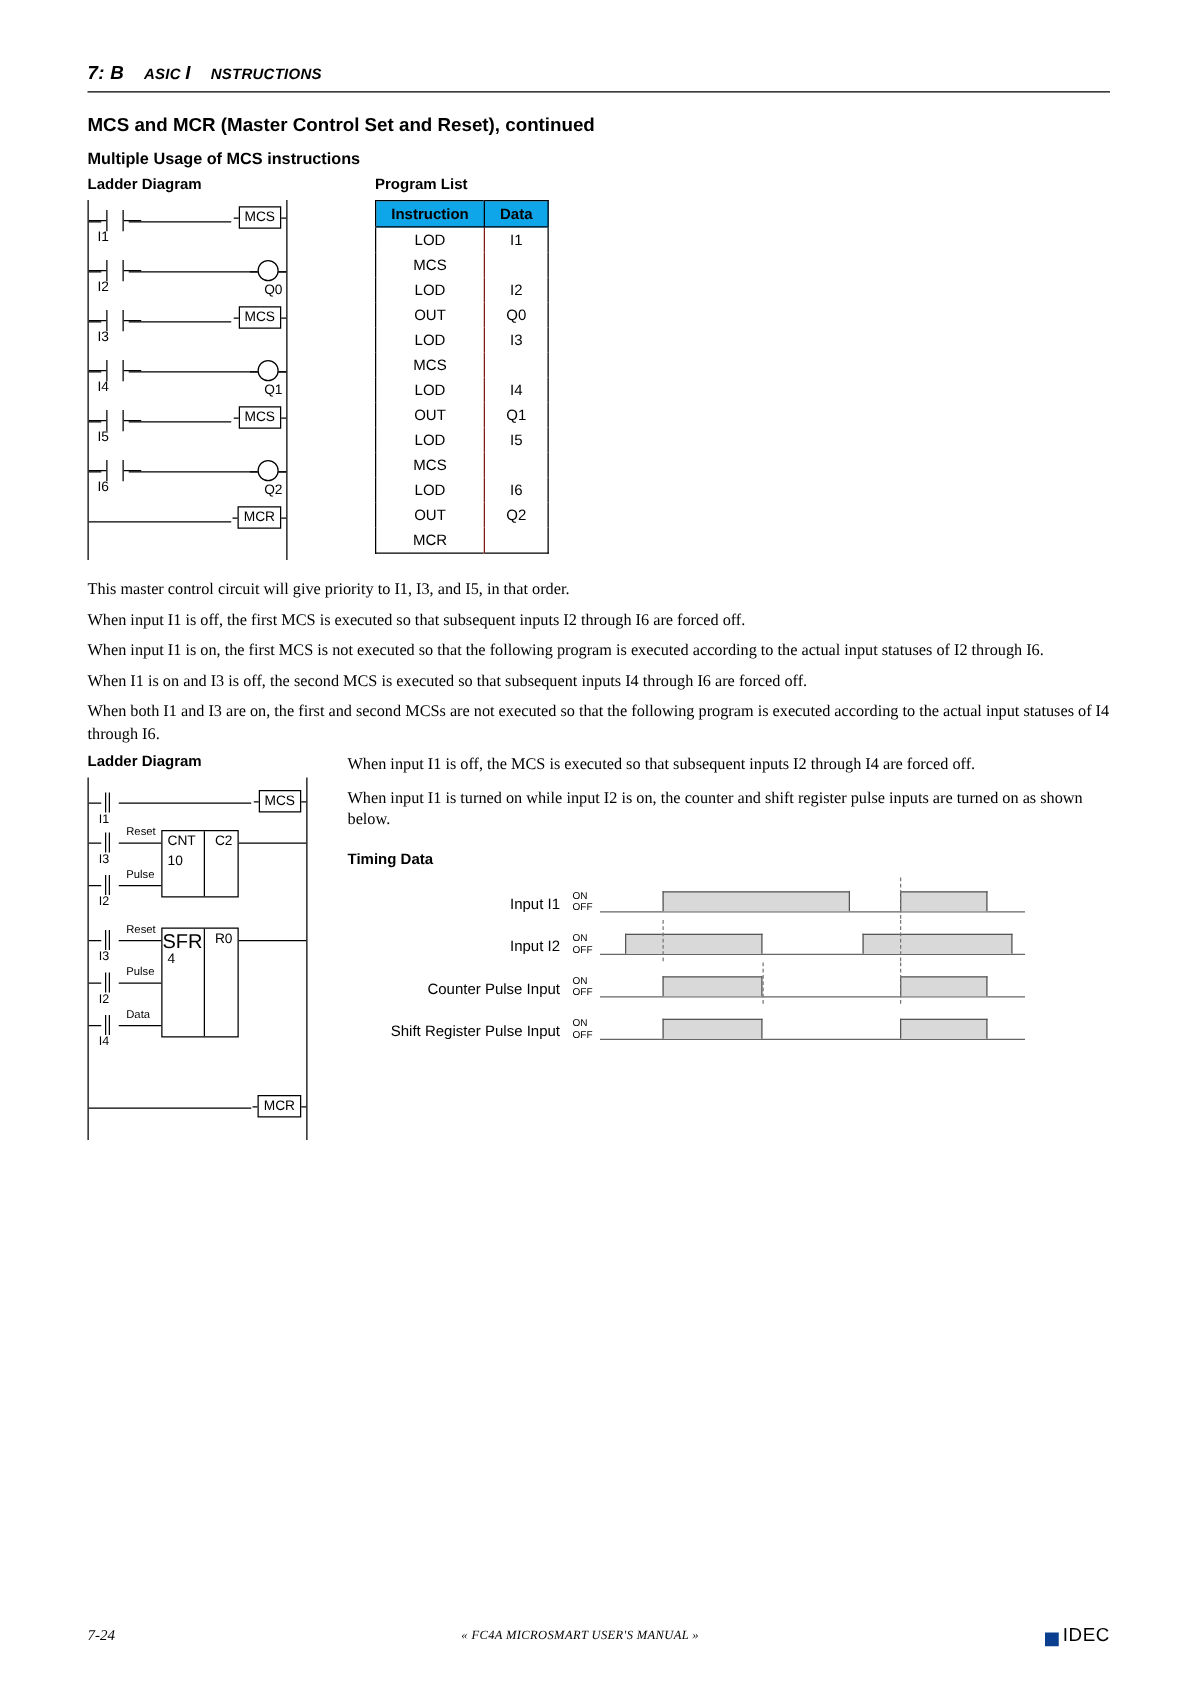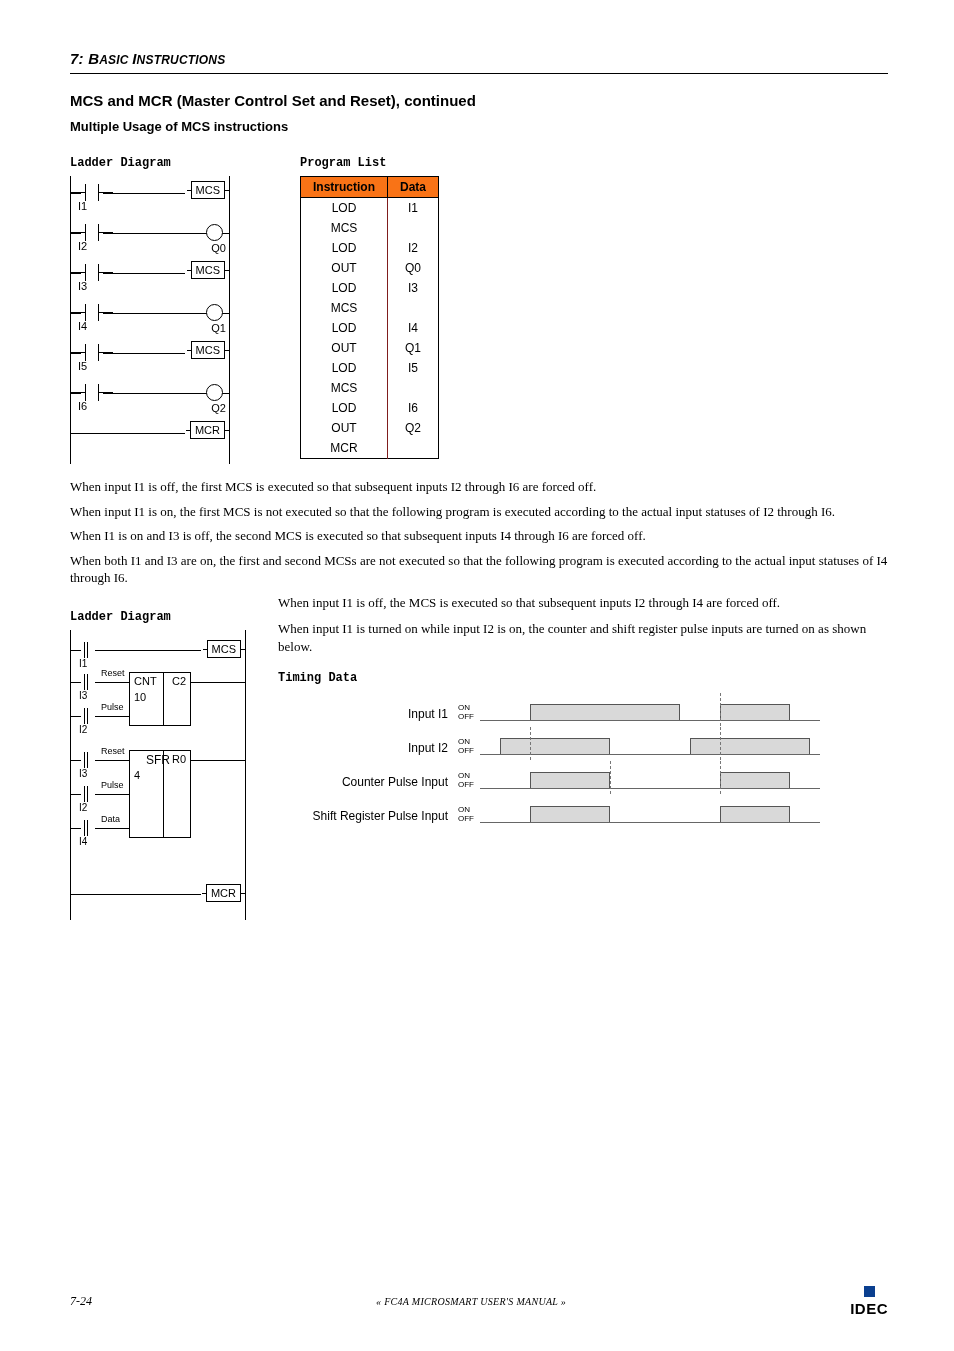--- a/index.html
+++ b/index.html
@@ -18,39 +18,38 @@
   .chapter-title {
     font-family: Arial, Helvetica, sans-serif;
     font-style: italic;
     font-weight: bold;
     font-size: 15px;
     letter-spacing: 0.2px;
     border-bottom: 1.5px solid #000;
     padding-bottom: 6px;
     margin-bottom: 18px;
   }
-  .chapter-title .sc { font-variant: small-caps; font-style: italic; font-size: 12px; }
+  .chapter-title .sc { font-variant: small-caps; font-style: italic; font-size: 12px; padding-left: 16px; }
   h2.section {
     font-family: Arial, Helvetica, sans-serif;
     font-weight: bold;
     font-size: 15px;
     margin-bottom: 10px;
   }
   h3.subsection {
     font-family: Arial, Helvetica, sans-serif;
     font-weight: bold;
     font-size: 13px;
     margin-bottom: 6px;
   }
   h4.small {
-    font-family: Liberation Mono, monospace;
+    font-family: Liberation Sans, sans-serif;
     font-weight: bold;
     font-size: 12px;
     margin-bottom: 6px;
-    margin-top: 16px;
   }
   .two-col { display: flex; gap: 70px; margin-bottom: 14px; }
   
   
   .ladder {
     width: 160px;
     border-left: 1px solid #000;
     border-right: 1px solid #000;
     padding: 4px 0;
   }
@@ -94,21 +93,21 @@
   .mcr-rung .line-full-plain { position:absolute; top:13px; left:0; right:44px; height:1px; background:#000; }
 
   
   .prog-table {
     border:1px solid #000; font-family:Arial; font-size:12px; border-collapse:collapse;
   }
   .prog-table th, .prog-table td {
     padding:3px 12px; text-align:center;
   }
   .prog-table th {
-    border-bottom:1px solid #000; background:#f97316; font-weight:bold;
+    border-bottom:1px solid #000; background:#0ea5e9; font-weight:bold;
   }
   .prog-table th:first-child { border-right:1px solid #000; }
   .prog-table td:first-child { border-right:1px solid #7f1d1d; }
 
   .body-text p { margin: 7px 0; line-height: 1.35; font-size: 13px; }
   
   
   .ladder2 {
     width: 176px;
     border-left:1px solid #000;
@@ -139,21 +138,21 @@
     position:absolute; top:-4px; bottom:-6px; border-left:1px dashed #777;
   }
 
   .footer {
     position:absolute; bottom:34px; left:70px; right:66px;
     display:flex; justify-content:space-between; align-items:center;
     font-family: Georgia, serif;
   }
   .footer .pnum { font-style:italic; font-size:12px; }
   .footer .manual { font-style:italic; font-size:10px; letter-spacing:0.3px; }
-  .footer .logo { font-family:Arial; font-weight:bold; font-size:15px; letter-spacing:0.5px; display:flex; align-items:center; gap:3px;flex-direction:column; }
+  .footer .logo { font-family:Arial; font-weight:normal; font-size:15px; letter-spacing:0.5px; display:flex; align-items:flex-end; gap:3px; }
   .footer .logo .sq { width:11px; height:11px; background:#0a3f8f; display:inline-block; }
 </style>
 </head>
 <body>
 
 <div class="page">
   <div class="chapter-title">
     <span style="font-style:italic; font-weight:bold; font-size:15px;">7:</span>
     <span style="font-style:italic; font-weight:bold; font-size:15px;">B</span><span class="sc">ASIC </span><span style="font-style:italic; font-weight:bold; font-size:15px;">I</span><span class="sc">NSTRUCTIONS</span>
   </div>
@@ -304,20 +303,21 @@
           <tr>
               <td>MCR</td>
               <td></td>
             </tr>
         </tbody>
       </table>
     </div>
   </div>
 
   <div class="body-text">
+    <p>This master control circuit will give priority to I1, I3, and I5, in that order.</p>
     <p>When input I1 is off, the first MCS is executed so that subsequent inputs I2 through I6 are forced off.</p>
     <p>When input I1 is on, the first MCS is not executed so that the following program is executed according to the actual input statuses of I2 through I6.</p>
     <p>When I1 is on and I3 is off, the second MCS is executed so that subsequent inputs I4 through I6 are forced off.</p>
     <p>When both I1 and I3 are on, the first and second MCSs are not executed so that the following program is executed according to the actual input statuses of I4 through I6.</p>
   </div>
 
 
   <div class="second-half">
 
     <div>
@@ -367,21 +367,21 @@
           <span style="position:absolute; left:8px; top:54px;">I2</span>
           <div style="position:absolute; left:24px; top:46px; width:34px; height:1px; background:#000;"></div>
 
           <span style="position:absolute; left:30px; top:66px; font-size:9px;">Data</span>
           <div style="position:absolute; left:0; top:80px; width:10px; height:1px; background:#000;"></div>
           <div style="position:absolute; left:10px; top:72px;"><span style="display:inline-block;width:4px;height:16px;border-left:1px solid #000;border-right:1px solid #000;margin:0 3px;"></span></div>
           <span style="position:absolute; left:8px; top:88px;">I4</span>
           <div style="position:absolute; left:24px; top:80px; width:34px; height:1px; background:#000;"></div>
 
           <div style="position:absolute; left:58px; top:2px; width:62px; height:88px; border:1px solid #000;">
-            <div style="position:absolute; left:16px; top:2px; font-size:12px;">SFR</div>
+            <div style="position:absolute; left:0; top:2px; font-size:16px;">SFR</div>
             <div style="position:absolute; left:4px; top:18px; font-size:11px;">4</div>
             <div style="position:absolute; left:33px; top:0; bottom:0; width:1px; background:#000;"></div>
             <div style="position:absolute; right:4px; top:2px; font-size:11px;">R0</div>
           </div>
           <div style="position:absolute; left:120px; top:12px; right:0; height:1px; background:#000;"></div>
         </div>
 
         <div style="position:absolute; left:0; right:0; top:254px; height:26px;">
           <div style="position:absolute; left:0; top:10px; right:44px; height:1px; background:#000;"></div>
           <span class="mcr-box" style="right:4px; top:0;">MCR</span>

